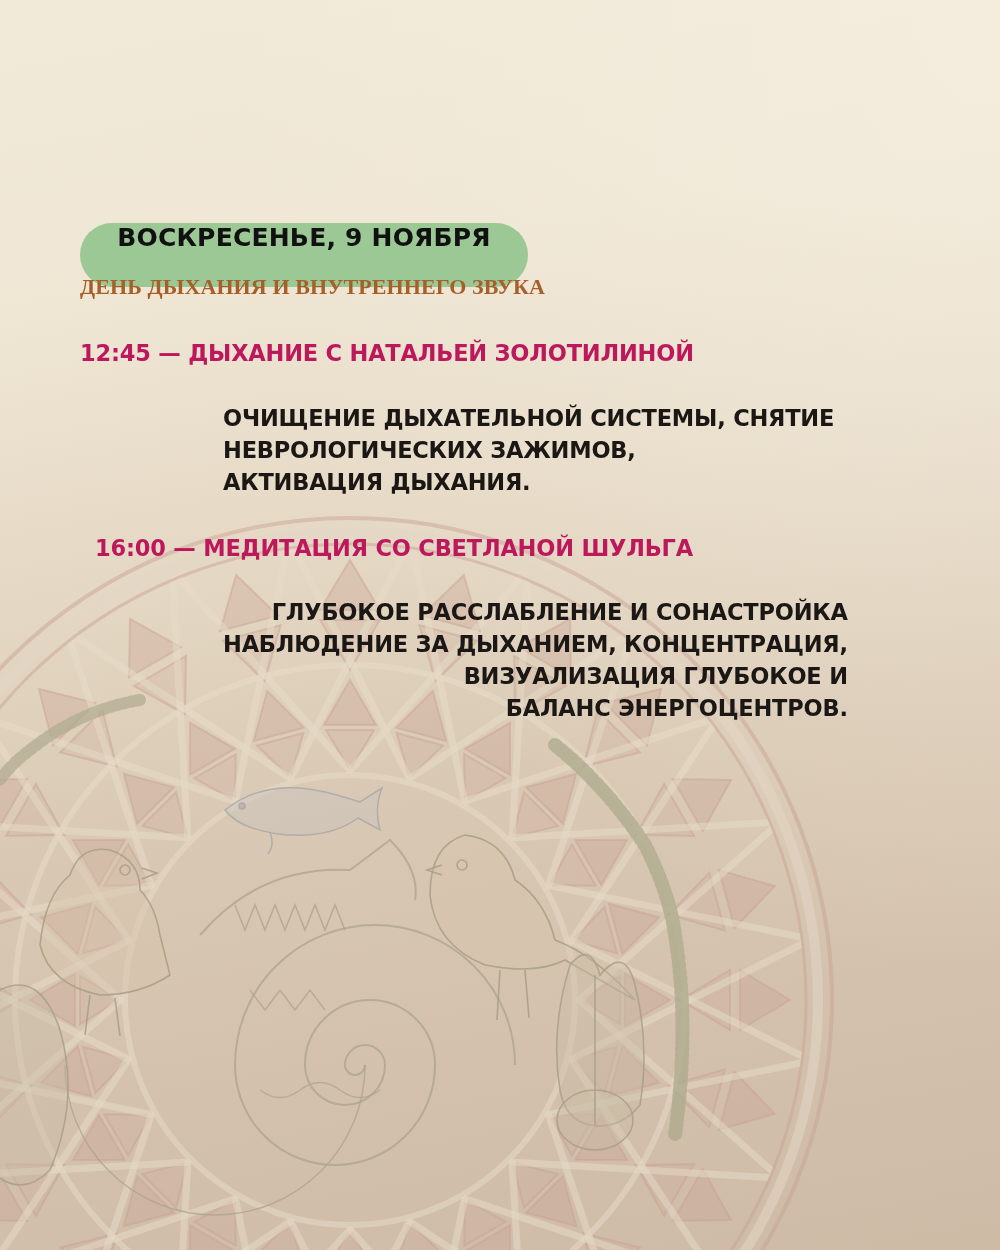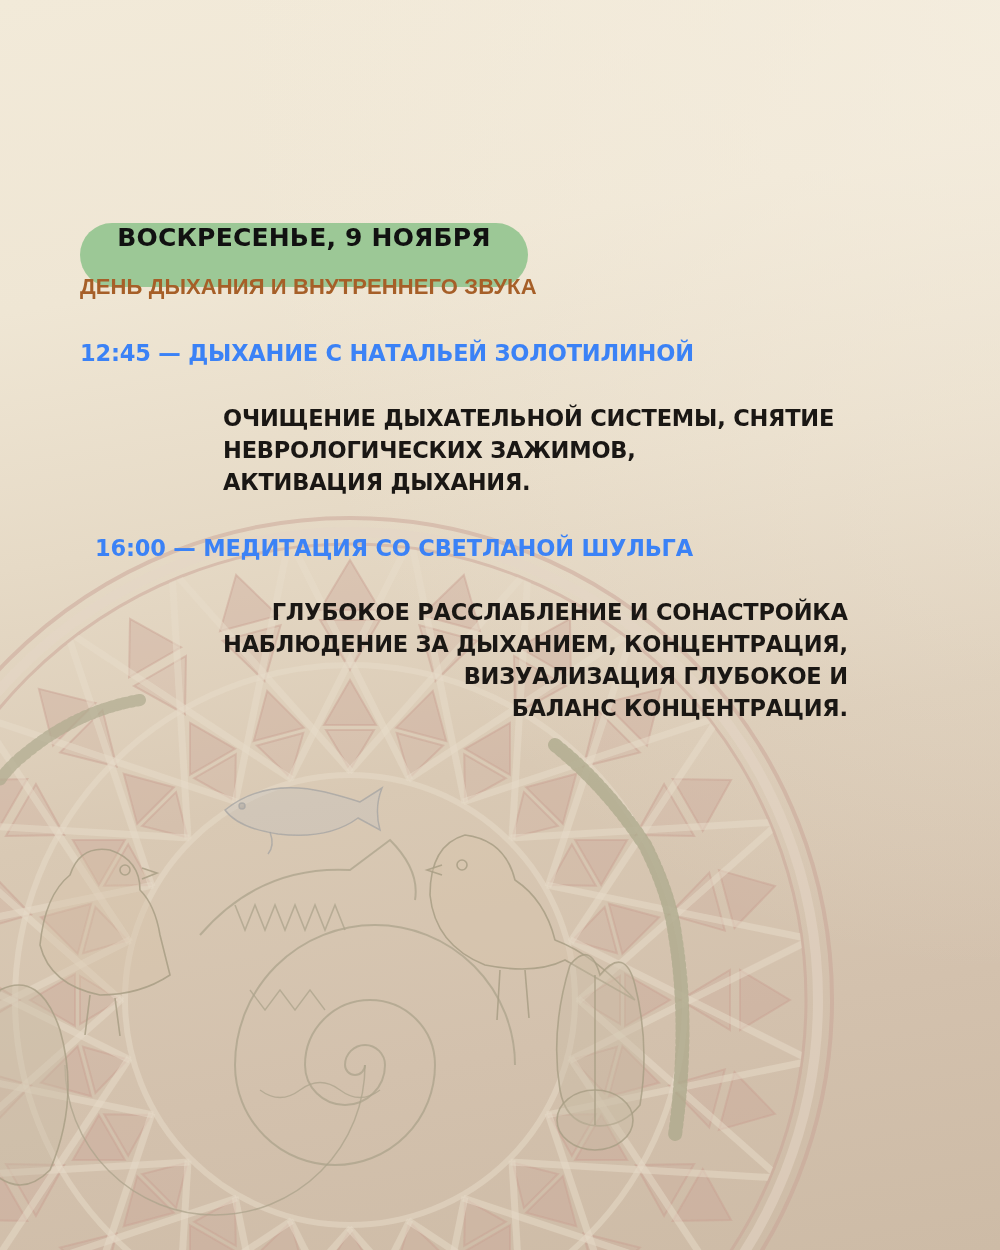--- a/index.html
+++ b/index.html
@@ -23,27 +23,27 @@
     display: flex; justify-content: center;
     box-sizing: border-box;
     margin-top: 47px;
   }
   .date-pill span {
     font-family: "DejaVu Sans", sans-serif; font-weight: bold;
     font-size: 25px; color: #111111; letter-spacing: 0.2px; white-space: nowrap;
   }
   .day-theme {
     position: absolute; left: 80px; top: 274px;
-    font-family: Liberation Sans, sans-serif; font-weight: bold; font-size: 22px;
+    font-family: Liberation Serif, serif; font-weight: bold; font-size: 22px;
     color: var(--accent, #a65f28); white-space: nowrap; letter-spacing: 0.1px;
   }
   .session-title {
     position: absolute; left: 80px;
     font-family: "DejaVu Sans", sans-serif; font-weight: bold; font-size: 22.5px;
-    color: #3b82f6; white-space: nowrap; letter-spacing: -0.2px;
+    color: #be185d; white-space: nowrap; letter-spacing: -0.2px;
   }
   .session-desc {
     position: absolute; left: 191px;
     font-family: "DejaVu Sans", sans-serif; font-weight: bold; font-size: 22.5px;
     line-height: 32px; color: #1a1714; letter-spacing: -0.2px;
   }
   .session-desc div { white-space: nowrap; margin-left: 32px; }
 </style>
 </head>
 <body style="--pill: #9cc896; --accent: #a65f28;">
@@ -191,15 +191,15 @@
     <div>ОЧИЩЕНИЕ ДЫХАТЕЛЬНОЙ СИСТЕМЫ, СНЯТИЕ</div>
     <div>НЕВРОЛОГИЧЕСКИХ ЗАЖИМОВ,</div>
     <div>АКТИВАЦИЯ ДЫХАНИЯ.</div>
   </div>
 
   <div class="session-title" style="top:535px;margin-left:15px;">16:00 — МЕДИТАЦИЯ СО СВЕТЛАНОЙ ШУЛЬГА</div>
   <div class="session-desc" style="top:596px;text-align:right;">
     <div>ГЛУБОКОЕ РАССЛАБЛЕНИЕ И СОНАСТРОЙКА</div>
     <div>НАБЛЮДЕНИЕ ЗА ДЫХАНИЕМ, КОНЦЕНТРАЦИЯ,</div>
     <div>ВИЗУАЛИЗАЦИЯ ГЛУБОКОЕ И</div>
-    <div>БАЛАНС КОНЦЕНТРАЦИЯ.</div>
+    <div>БАЛАНС ЭНЕРГОЦЕНТРОВ.</div>
   </div>
 </div>
 
 </body></html>

